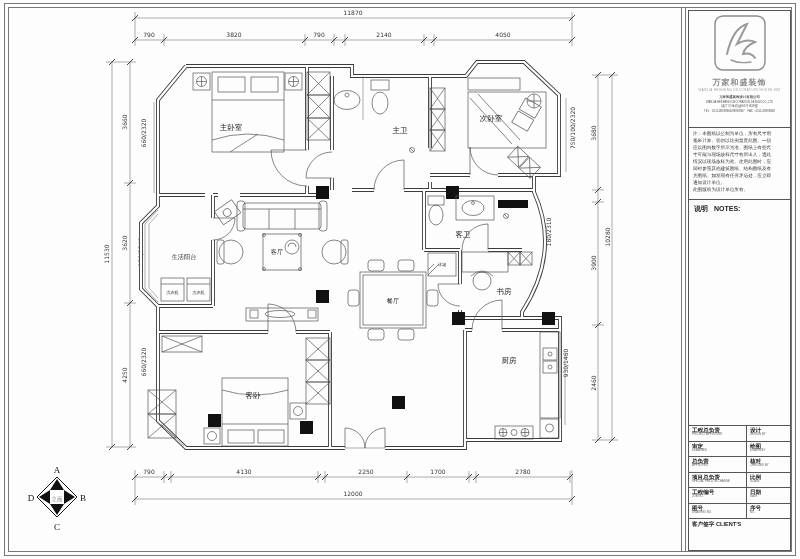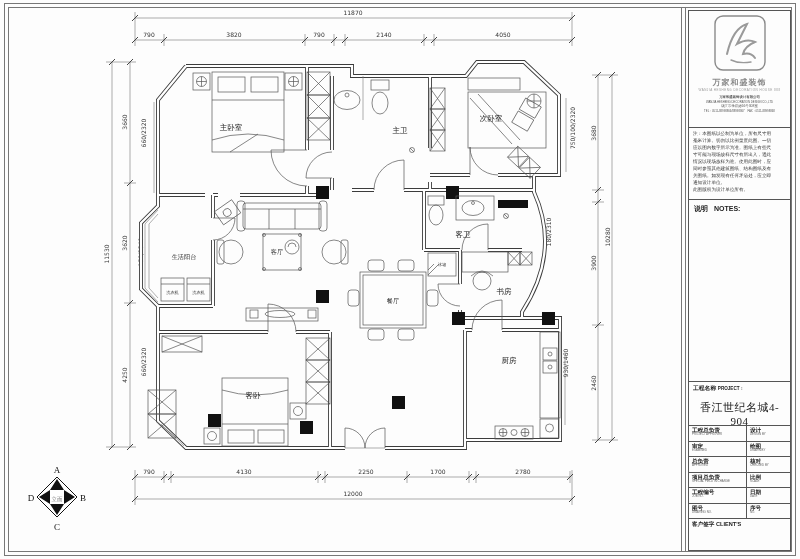--- a/index.html
+++ b/index.html
@@ -376,27 +376,20 @@
       <div>通知设计单位。</div>
       <div>此图版权为设计单位所有。</div>
     </div>
 
     <div class="tb-noteshead">
       <span>说明</span><span>NOTES:</span>
     </div>
 
     <div class="tb-spacer"></div>
 
-    <div class="tb-proj">
-      <div class="hd">
-        <span>工程名称</span>
-        <span class="en">PROJECT：</span>
-      </div>
-      <div class="val">香江世纪名城4-904</div>
-    </div>
 
 
     <div class="tbl">
       <div class="row">
         <div class="c l">
             <div class="cn">工程总负责</div>
             <div class="en">PROJECT APPROVER</div>
           </div>
         <div class="c r">
             <div class="cn">设计</div>

